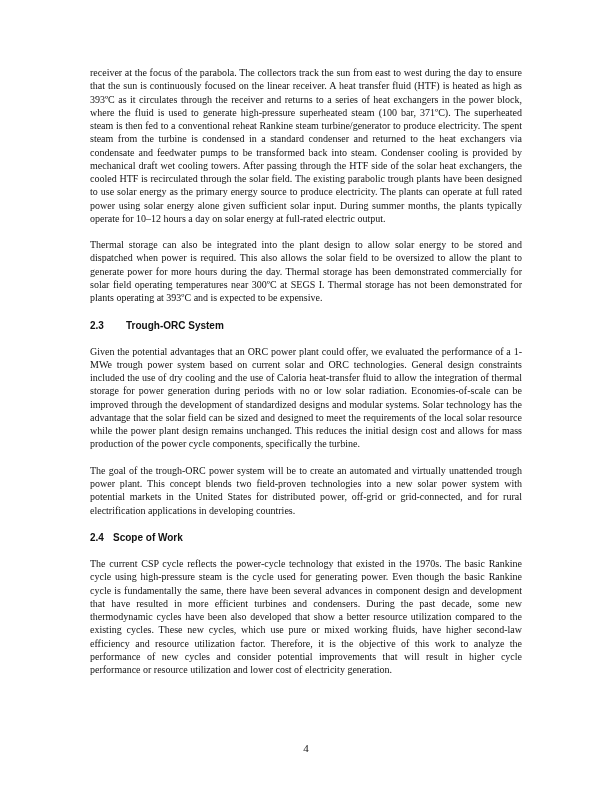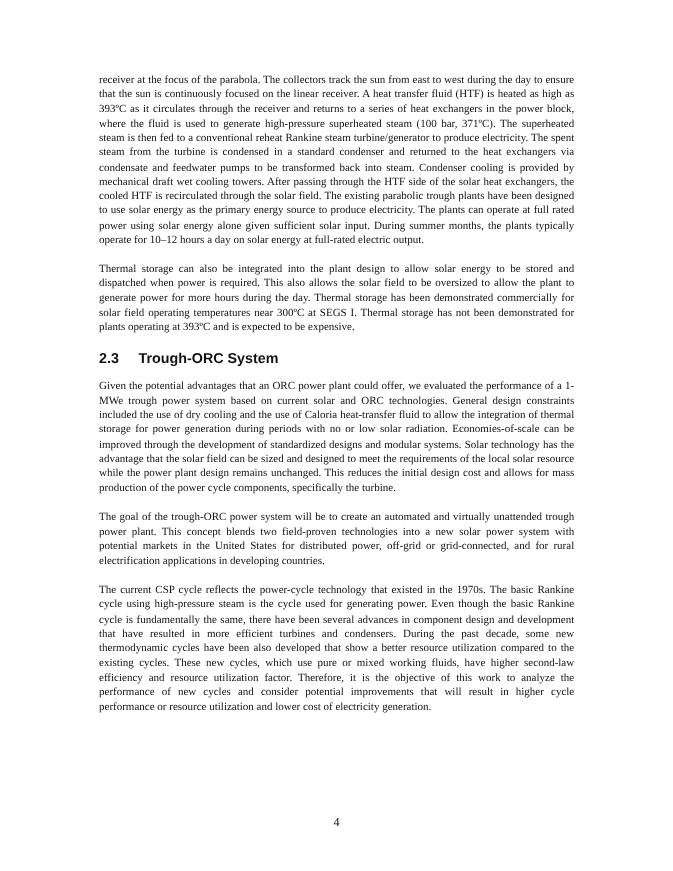--- a/index.html
+++ b/index.html
@@ -24,21 +24,21 @@
     p.para {
       margin: 0 0 13.2px 0;
       font-size: 10px;
       line-height: 13.25px;
       text-align: justify;
       hyphens: none;
     }
     h2.section-heading {
       font-family: "Liberation Sans", sans-serif;
       font-weight: bold;
-      font-size: 13px;
+      font-size: 10px;
       line-height: 15px;
       margin: 4px 0 12px 0;
       color: #111111;
     }
     h2 .num {
       display: inline-block;
     }
     h2.h-23 .num { width: 36px; }
     h2.h-24 .num { width: 23px; }
     .page-number {
@@ -57,16 +57,19 @@
 <div class="page-body">
   <p class="para">receiver at the focus of the parabola.  The collectors track the sun from east to west during the day to ensure that the sun is continuously focused on the linear receiver.  A heat transfer fluid (HTF) is heated as high as 393ºC as it circulates through the receiver and returns to a series of heat exchangers in the power block, where the fluid is used to generate high-pressure superheated steam (100 bar, 371ºC).  The superheated steam is then fed to a conventional reheat Rankine steam turbine/generator to produce electricity.  The spent steam from the turbine is condensed in a standard condenser and returned to the heat exchangers via condensate and feedwater pumps to be transformed back into steam.  Condenser cooling is provided by mechanical draft wet cooling towers.  After passing through the HTF side of the solar heat exchangers, the cooled HTF is recirculated through the solar field. The existing parabolic trough plants have been designed to use solar energy as the primary energy source to produce electricity. The plants can operate at full rated power using solar energy alone given sufficient solar input. During summer months, the plants typically operate for 10–12 hours a day on solar energy at full-rated electric output.</p>
   <p class="para">Thermal storage can also be integrated into the plant design to allow solar energy to be stored and dispatched when power is required. This also allows the solar field to be oversized to allow the plant to generate power for more hours during the day. Thermal storage has been demonstrated commercially for solar field operating temperatures near 300ºC at SEGS I. Thermal storage has not been demonstrated for plants operating at 393ºC and is expected to be expensive.</p>
 
   <h2 class="section-heading h-23">
     <span class="num">2.3</span><span>Trough-ORC System</span>
   </h2>
   <p class="para">Given the potential advantages that an ORC power plant could offer, we evaluated the performance of a 1-MWe trough power system based on current solar and ORC technologies. General design constraints included the use of dry cooling and the use of Caloria heat-transfer fluid to allow the integration of thermal storage for power generation during periods with no or low solar radiation. Economies-of-scale can be improved through the development of standardized designs and modular systems. Solar technology has the advantage that the solar field can be sized and designed to meet the requirements of the local solar resource while the power plant design remains unchanged. This reduces the initial design cost and allows for mass production of the power cycle components, specifically the turbine.</p>
   <p class="para">The goal of the trough-ORC power system will be to create an automated and virtually unattended trough power plant. This concept blends two field-proven technologies into a new solar power system with potential markets in the United States for distributed power, off-grid or grid-connected, and for rural electrification applications in developing countries.</p>
 
+  <h2 class="section-heading h-24">
+    <span class="num">2.4</span><span>Scope of Work</span>
+  </h2>
   <p class="para">The current CSP cycle reflects the power-cycle technology that existed in the 1970s. The basic Rankine cycle using high-pressure steam is the cycle used for generating power. Even though the basic Rankine cycle is fundamentally the same, there have been several advances in component design and development that have resulted in more efficient turbines and condensers. During the past decade, some new thermodynamic cycles have been also developed that show a better resource utilization compared to the existing cycles. These new cycles, which use pure or mixed working fluids, have higher second-law efficiency and resource utilization factor. Therefore, it is the objective of this work to analyze the performance of new cycles and consider potential improvements that will result in higher cycle performance or resource utilization and lower cost of electricity generation.</p>
 </div>
 
 <div class="page-number">4</div>
 
 </body></html>

